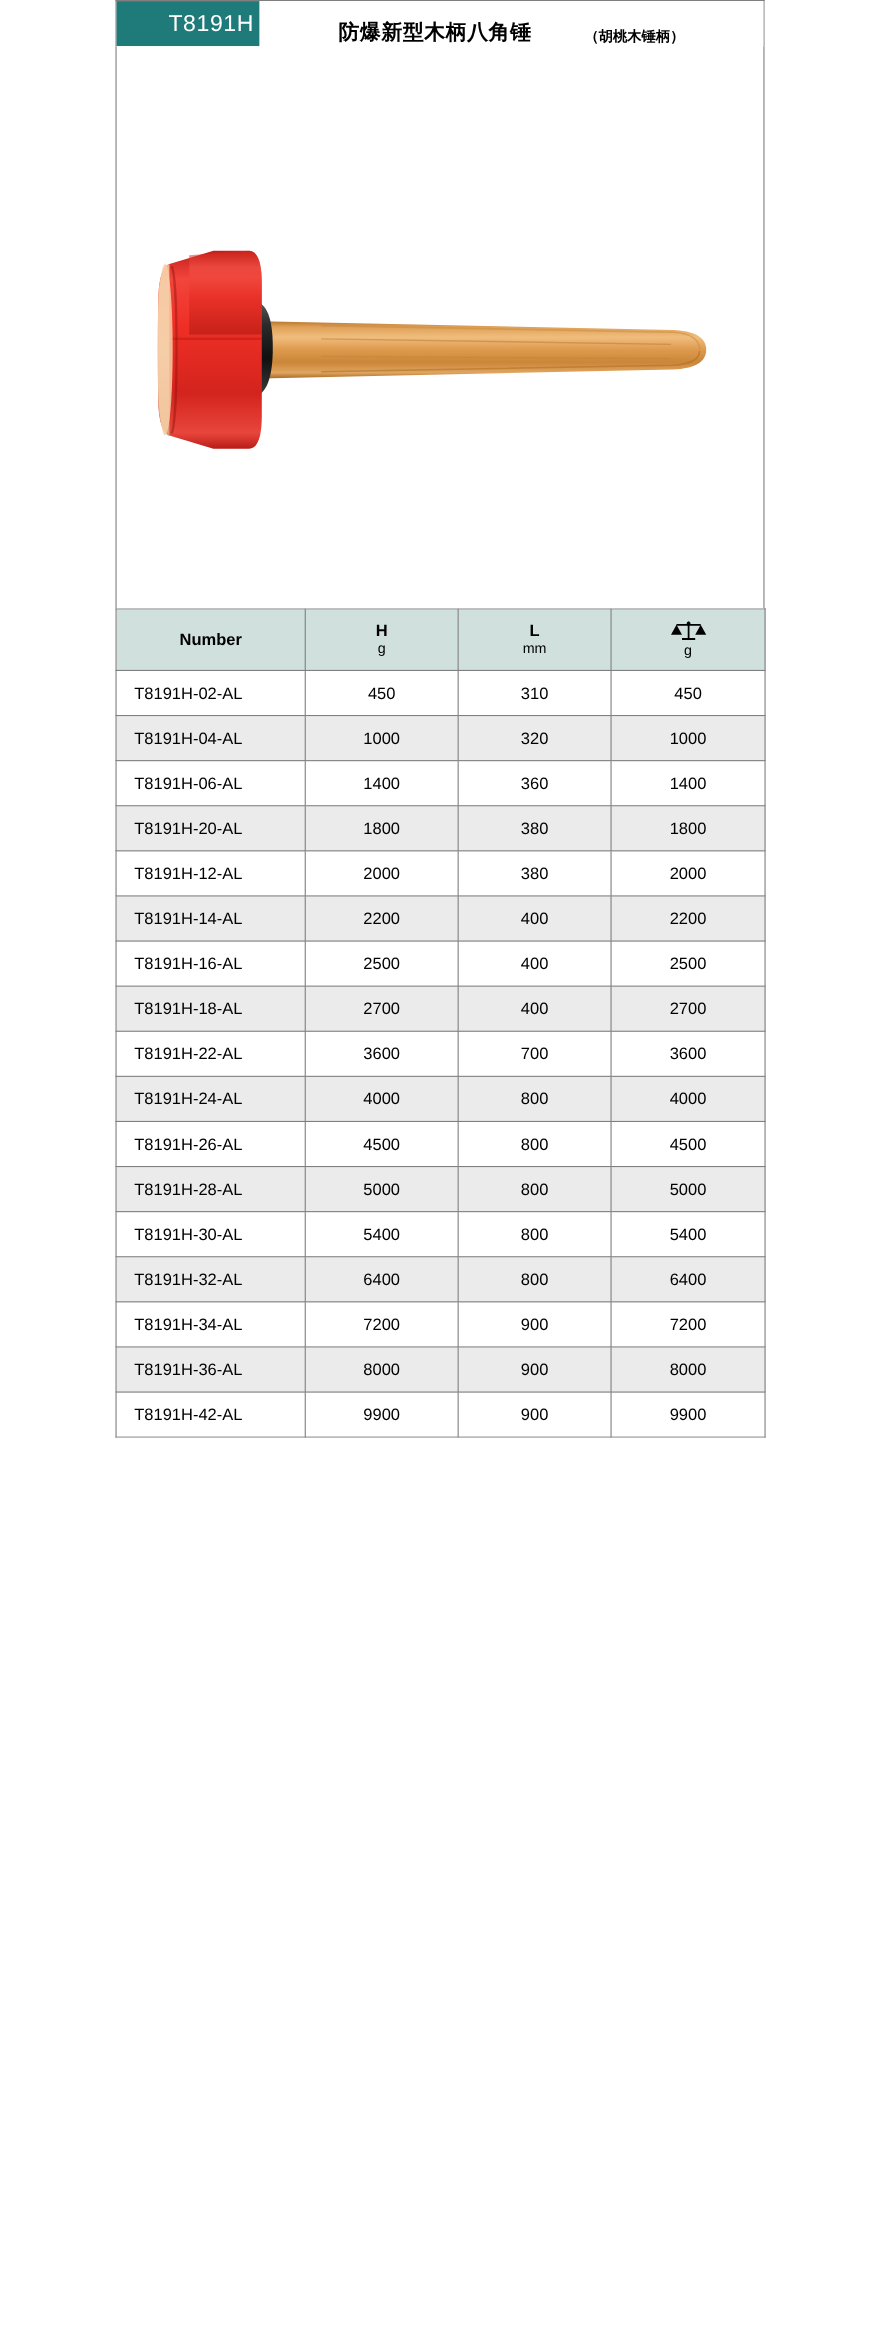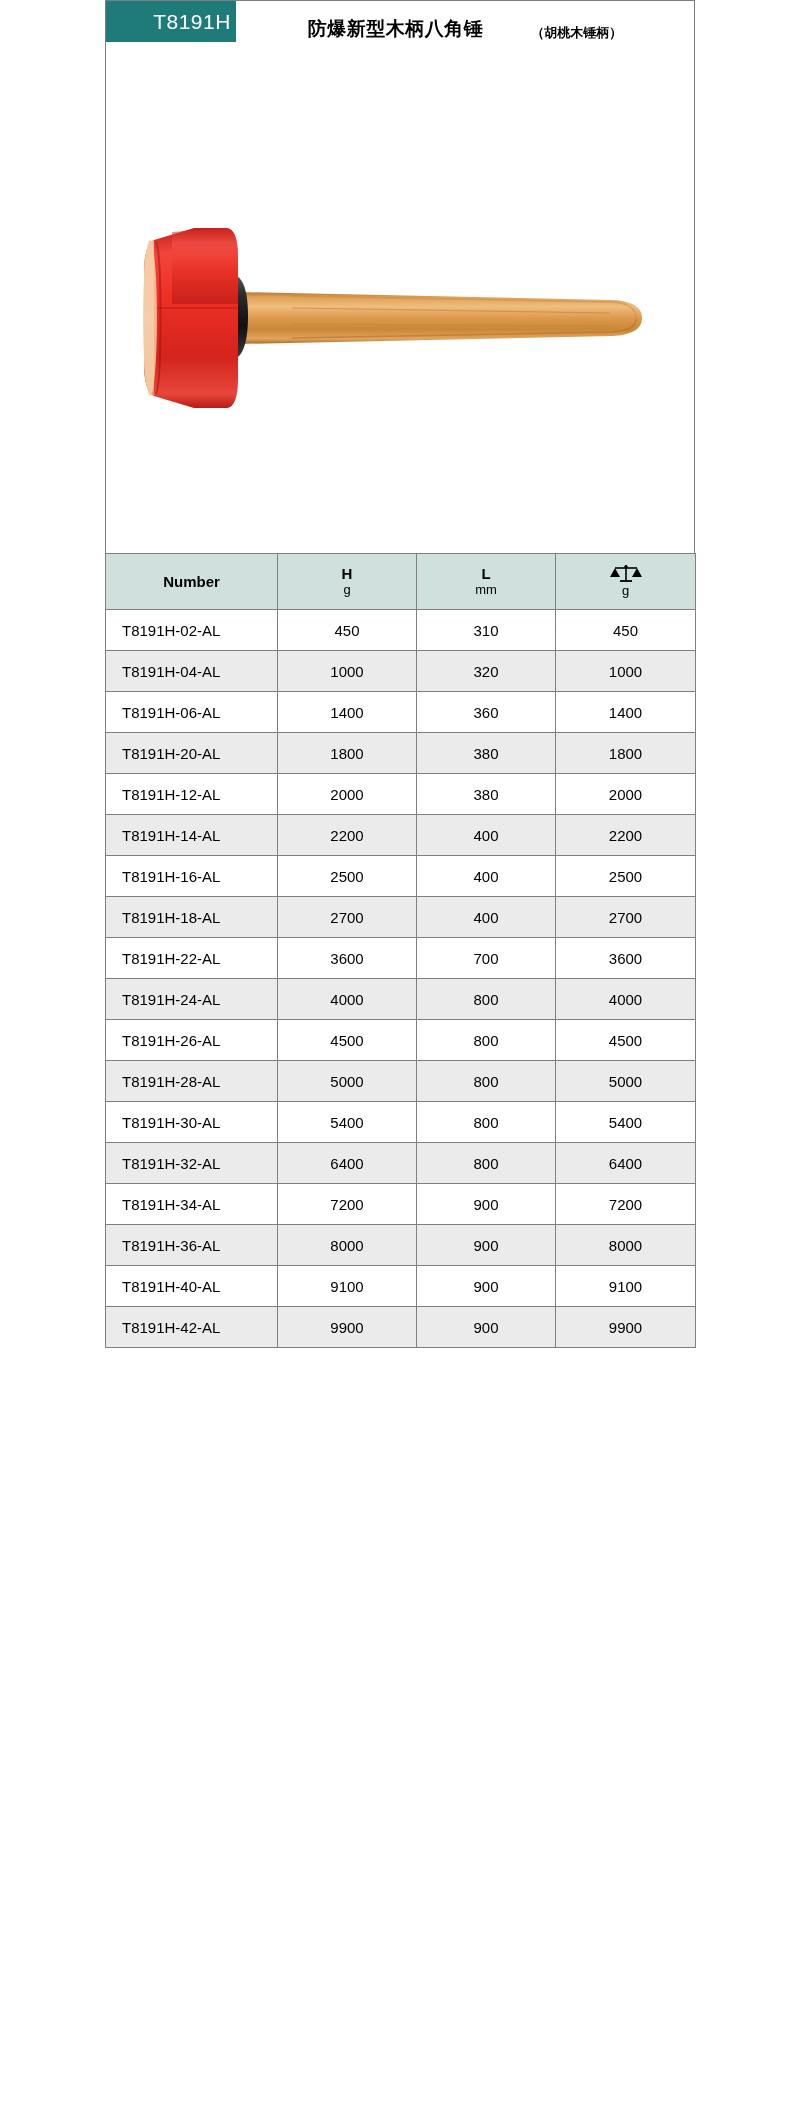--- a/index.html
+++ b/index.html
@@ -329,26 +329,20 @@
         <td>900</td>
         <td>7200</td>
       </tr>
       <tr>
         <td class="num">T8191H-36-AL</td>
         <td>8000</td>
         <td>900</td>
         <td>8000</td>
       </tr>
       <tr>
-        <td class="num">T8191H-40-AL</td>
-        <td>9100</td>
-        <td>900</td>
-        <td>9100</td>
-      </tr>
-      <tr>
         <td class="num">T8191H-42-AL</td>
         <td>9900</td>
         <td>900</td>
         <td>9900</td>
       </tr>
     </tbody>
   </table>
 
 </div>
 

